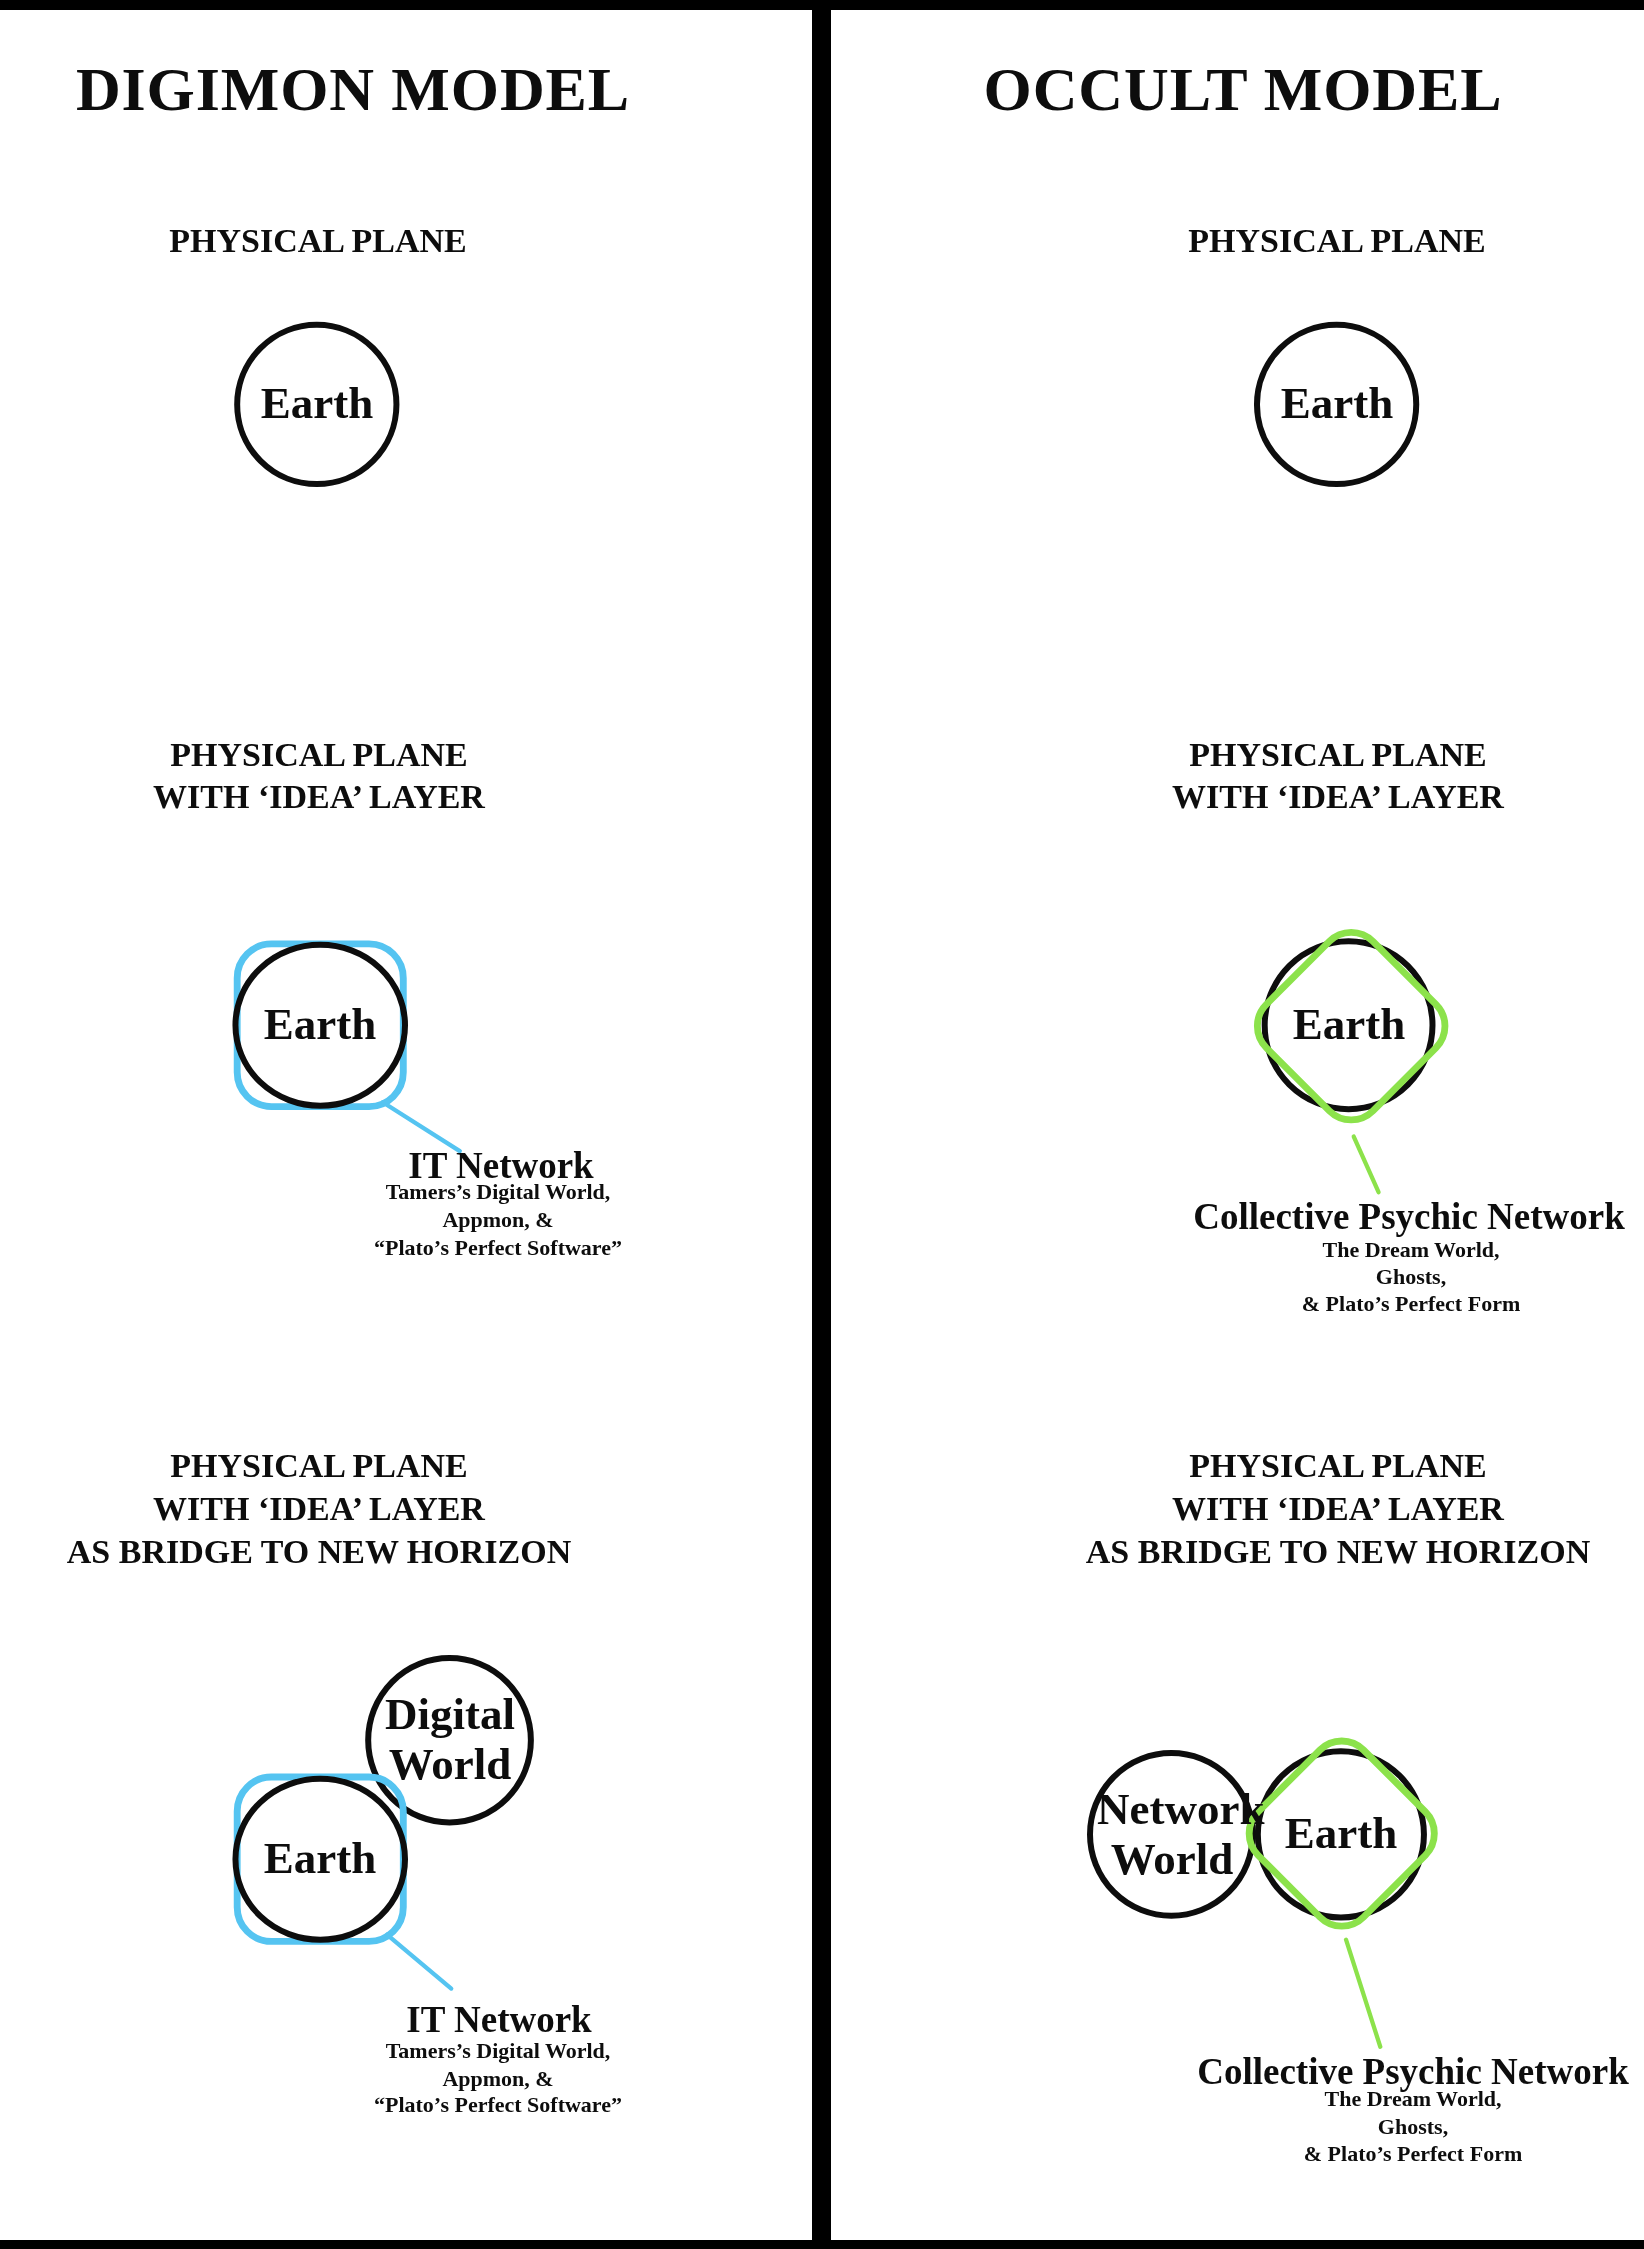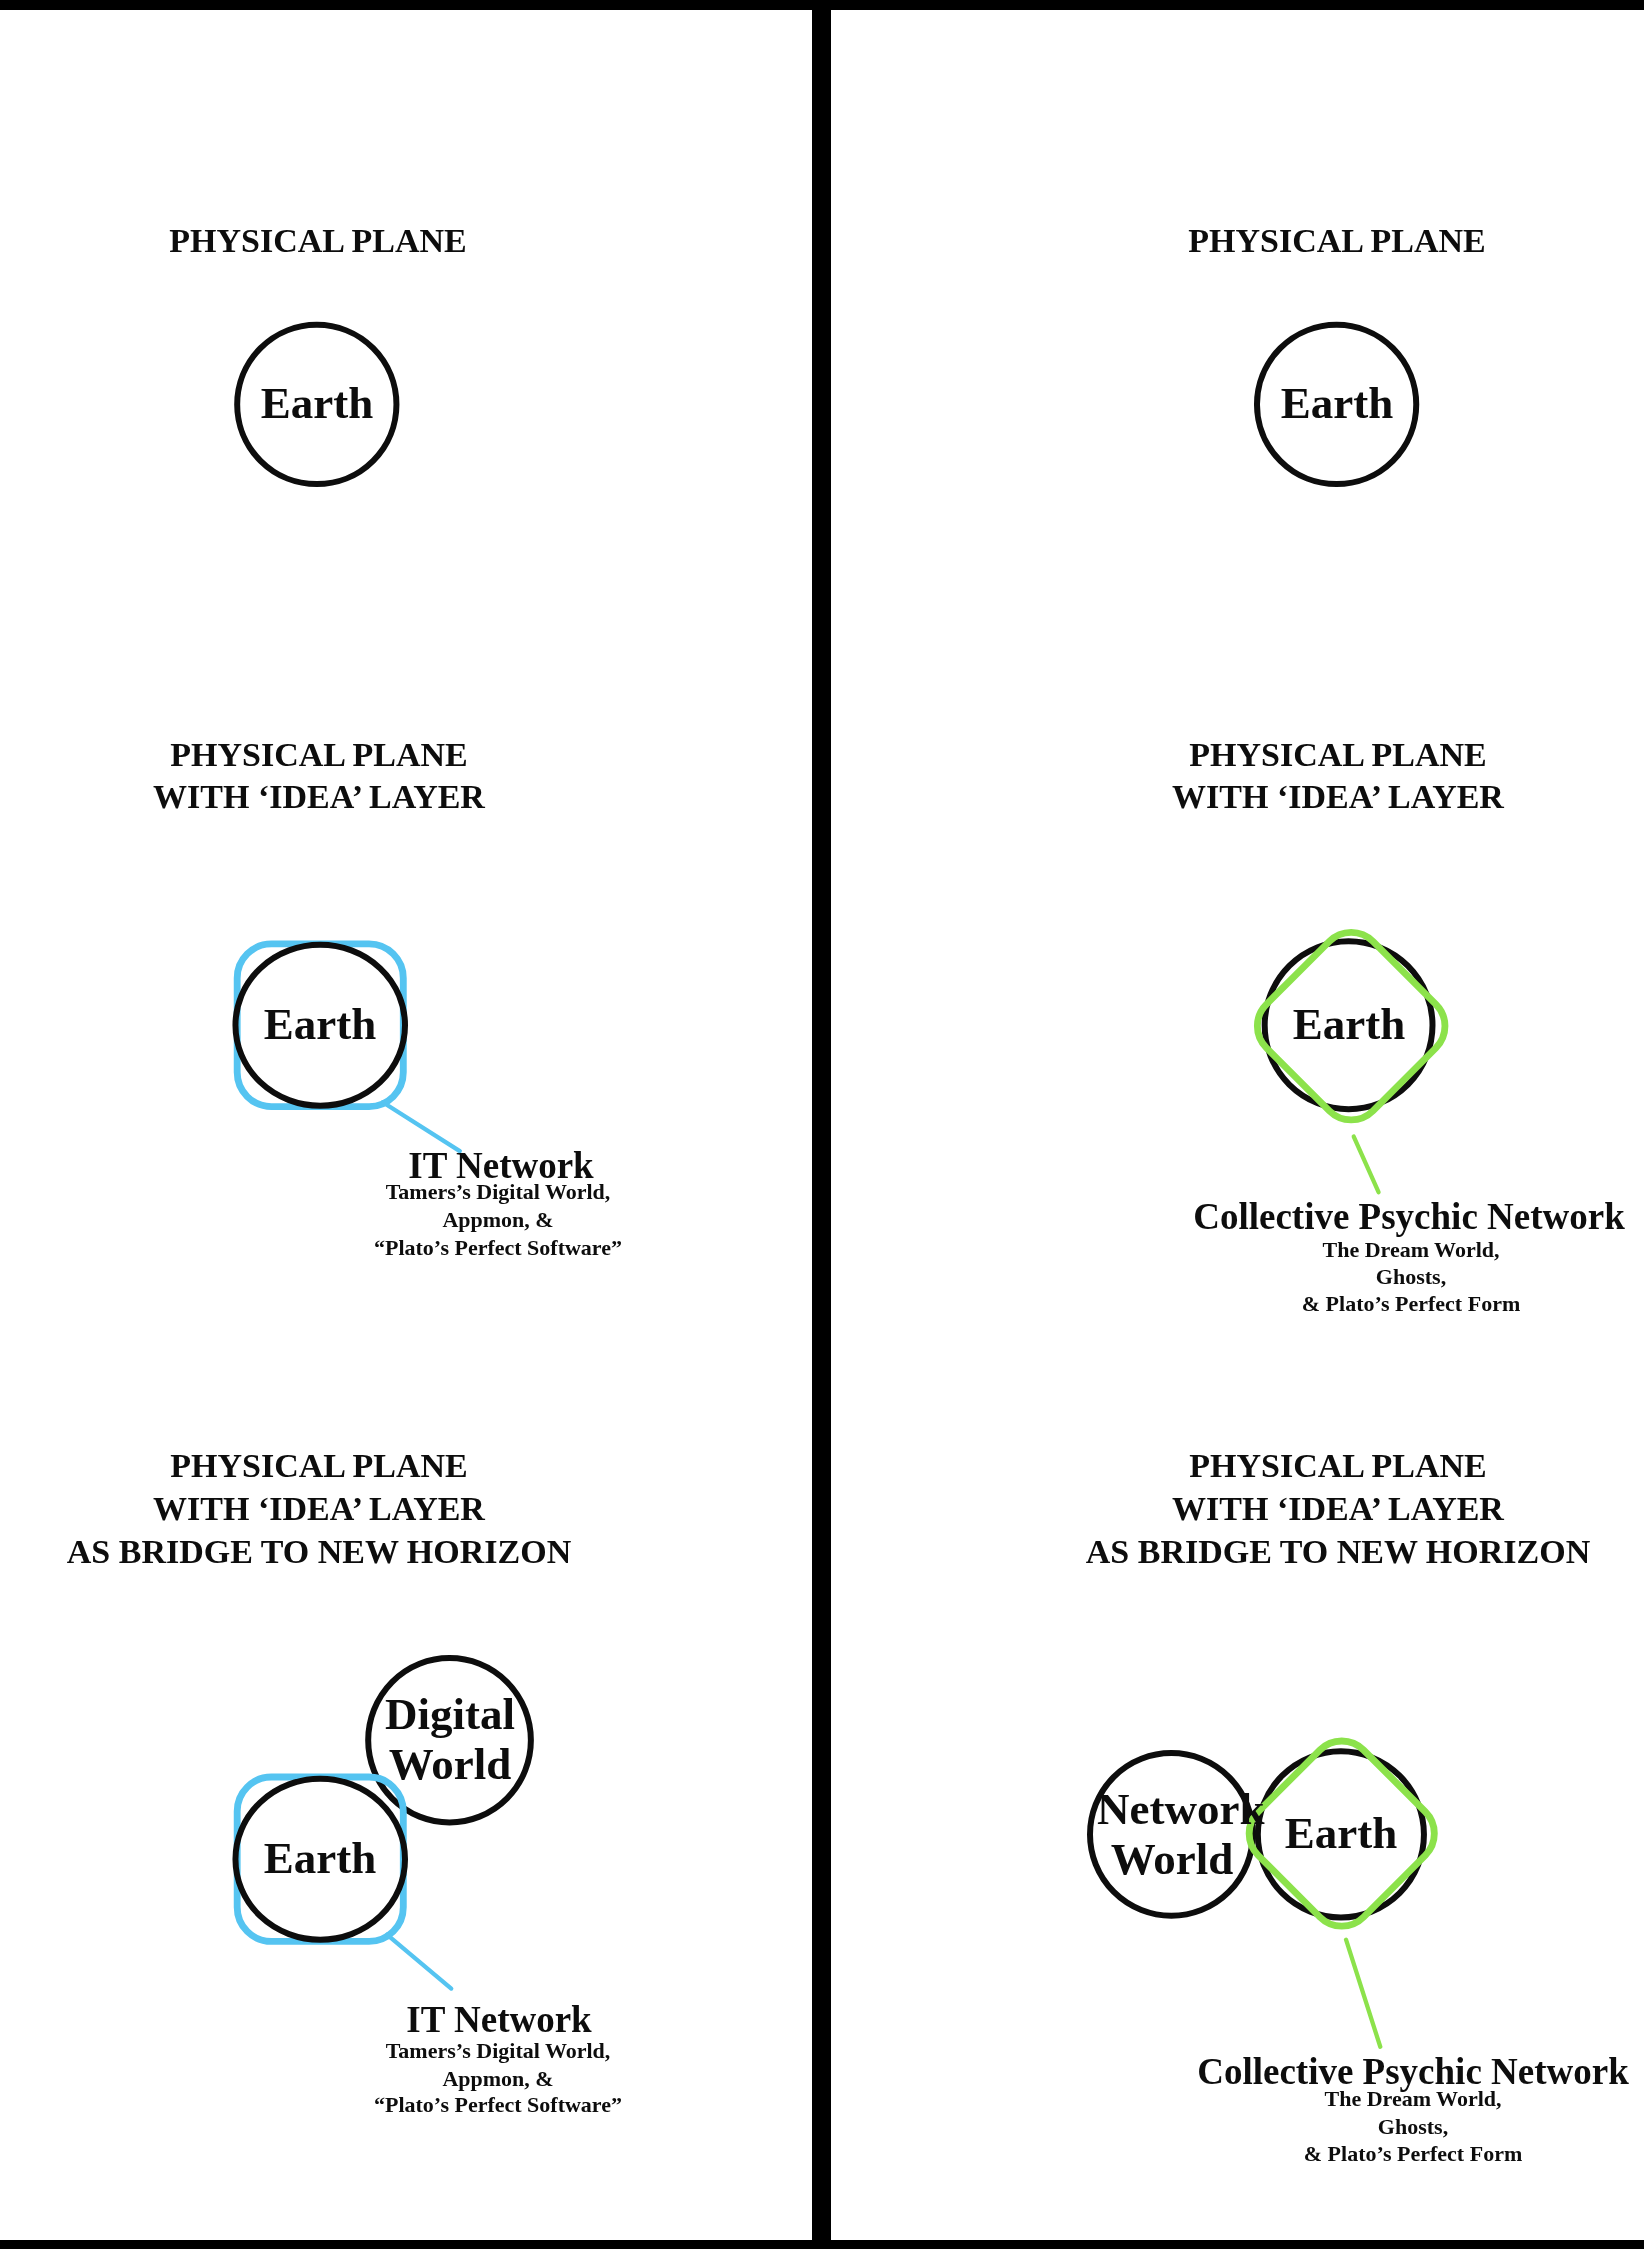--- a/index.html
+++ b/index.html
@@ -50,20 +50,22 @@
     <circle cx="1575" cy="1197" r="98" fill="none" stroke="#0d0d0d" stroke-width="7"></circle>
     <rect x="1490" y="1110" width="176" height="176" rx="36" fill="none" stroke="#8CE24B" stroke-width="8" transform="rotate(45 1578 1198)"></rect>
     <line x1="1581" y1="1327" x2="1610" y2="1392" stroke="#8CE24B" stroke-width="5" stroke-linecap="round"></line>
 
     <circle cx="1368" cy="2142" r="95" fill="none" stroke="#0d0d0d" stroke-width="7"></circle>
     <circle cx="1566" cy="2142" r="97" fill="none" stroke="#0d0d0d" stroke-width="7"></circle>
     <rect x="1480" y="2054" width="174" height="174" rx="36" fill="none" stroke="#8CE24B" stroke-width="8" transform="rotate(45 1567 2141)"></rect>
     <line x1="1572" y1="2265" x2="1612" y2="2390" stroke="#8CE24B" stroke-width="5" stroke-linecap="round"></line>
   </svg>
 
+  <div class="t model-title" style="left:353px;top:90px;">DIGIMON MODEL</div>
+  <div class="t model-title" style="left:1243px;top:90px;">OCCULT MODEL</div>
 
   <div class="t sec-header" style="left:318px;top:241px;">PHYSICAL PLANE</div>
   <div class="t sec-header" style="left:1337px;top:241px;">PHYSICAL PLANE</div>
 
   <div class="t shape-label" style="left:317px;top:404px;">Earth</div>
   <div class="t shape-label" style="left:1337px;top:404px;">Earth</div>
 
   <div class="t sec-header" style="left:319px;top:755px;">PHYSICAL PLANE</div>
   <div class="t sec-header" style="left:319px;top:797px;">WITH ‘IDEA’ LAYER</div>
   <div class="t sec-header" style="left:1338px;top:755px;">PHYSICAL PLANE</div>

